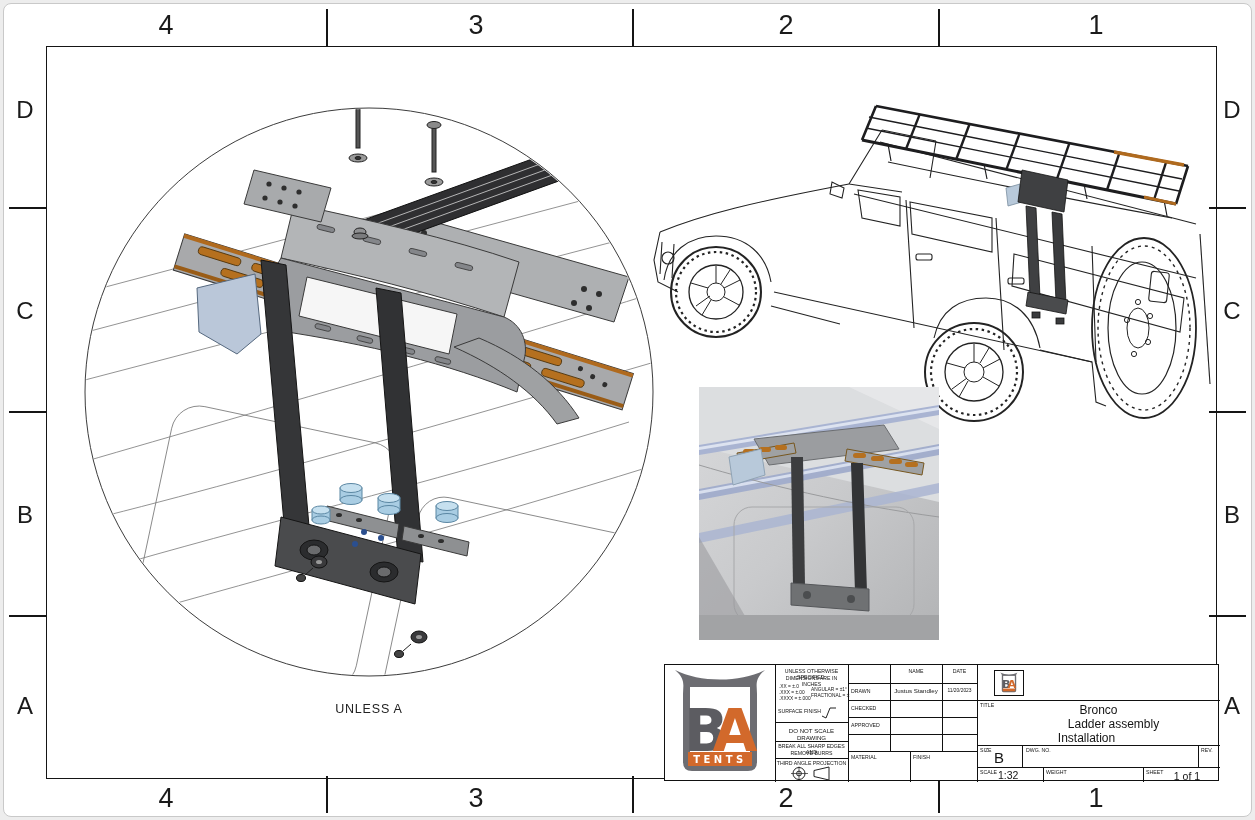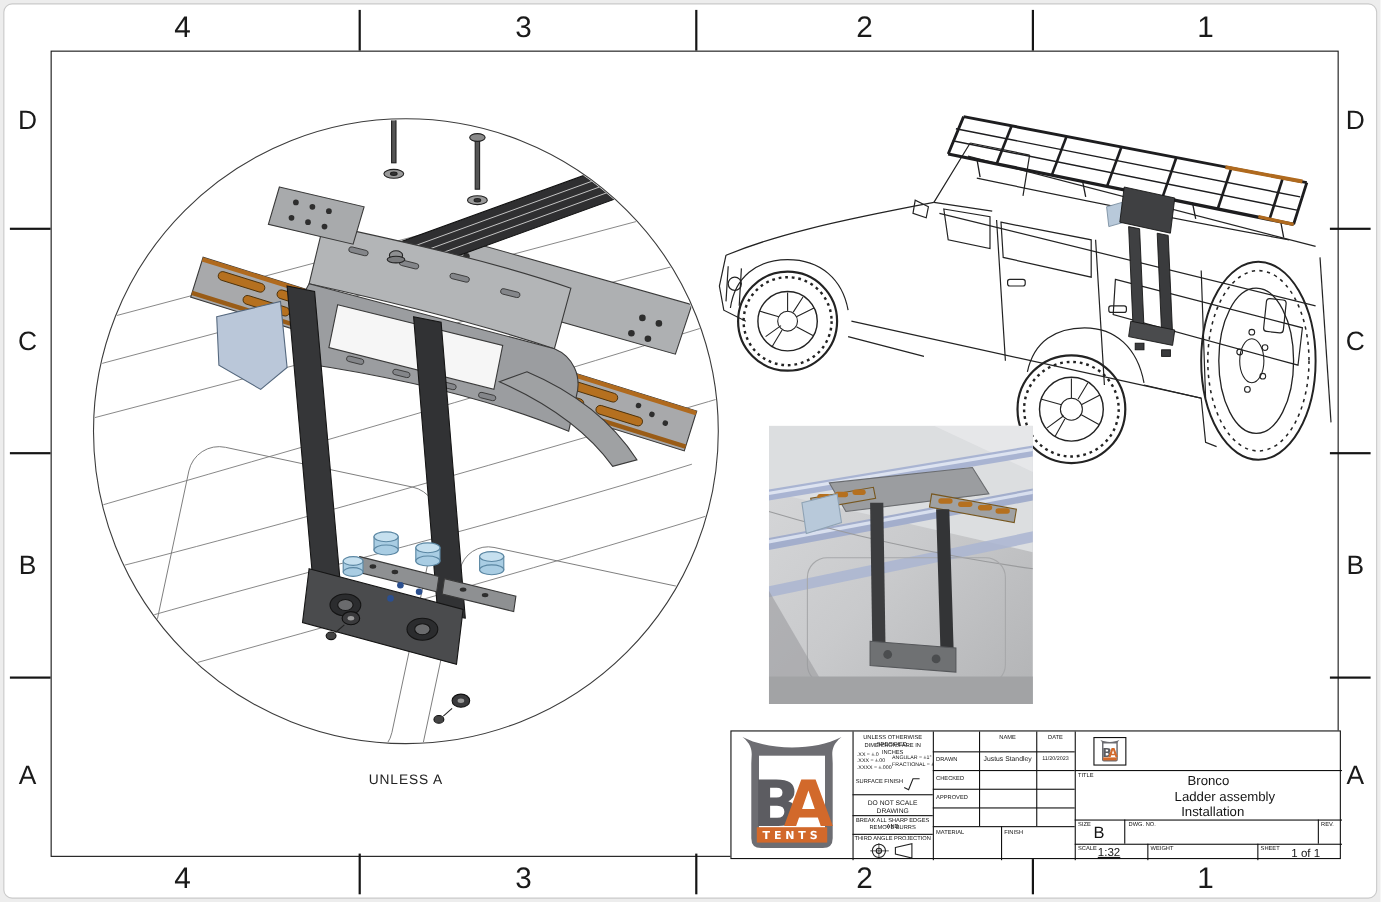--- a/index.html
+++ b/index.html
@@ -421,21 +421,21 @@
         <path d="M5,3 C16,12 13,19 13,27 L13,95 Q13,104 22,104 L78,104 Q87,104 87,95 L87,27 C87,19 84,12 95,3 C82,9.5 67,12.5 50,12.5 C33,12.5 18,9.5 5,3 Z" fill="#6d6d72"></path>
         <rect x="20" y="20" width="60" height="77" fill="#fff"></rect>
         <text x="36" y="84" font-size="58" font-weight="bold" fill="#5c5c61" text-anchor="middle" font-family="'DejaVu Sans',sans-serif">B</text>
         <text x="65" y="84" font-size="58" font-weight="bold" fill="#d2692b" text-anchor="middle" font-family="'DejaVu Sans',sans-serif">A</text>
         <rect x="18" y="85" width="64" height="14" fill="#d2692b"></rect>
       </svg>
     </div>
     <div class="t" style="left:315px;top:37px;">TITLE</div>
     <div class="t ctr" style="left:312px;top:38px;width:243px;font-size:12px;">Bronco</div>
     <div class="t ctr" style="left:312px;top:52px;width:243px;font-size:12px;margin-left:15px;">Ladder assembly</div>
-    <div class="t ctr" style="left:316px;top:66px;width:243px;font-size:12px;">Installation</div>
+    <div class="t ctr" style="left:300px;top:66px;width:243px;font-size:12px;">Installation</div>
     <div class="t" style="left:315px;top:81.5px;">SIZE</div>
     <div class="t ctr" style="left:312px;top:84px;width:44px;font-size:15px;">B</div>
     <div class="t" style="left:361px;top:81.5px;">DWG. NO.</div>
     <div class="t" style="left:536px;top:81.5px;">REV.</div>
     <div class="t" style="left:315px;top:104px;">SCALE</div>
     <div class="t" style="left:333px;top:104px;font-size:10.5px;text-decoration:underline;">1:32</div>
     <div class="t" style="left:381px;top:104px;">WEIGHT</div>
     <div class="t" style="left:481px;top:104px;">SHEET</div>
     <div class="t ctr" style="left:492px;top:104.5px;width:60px;font-size:10.5px;">1 of 1</div>
   </div>

